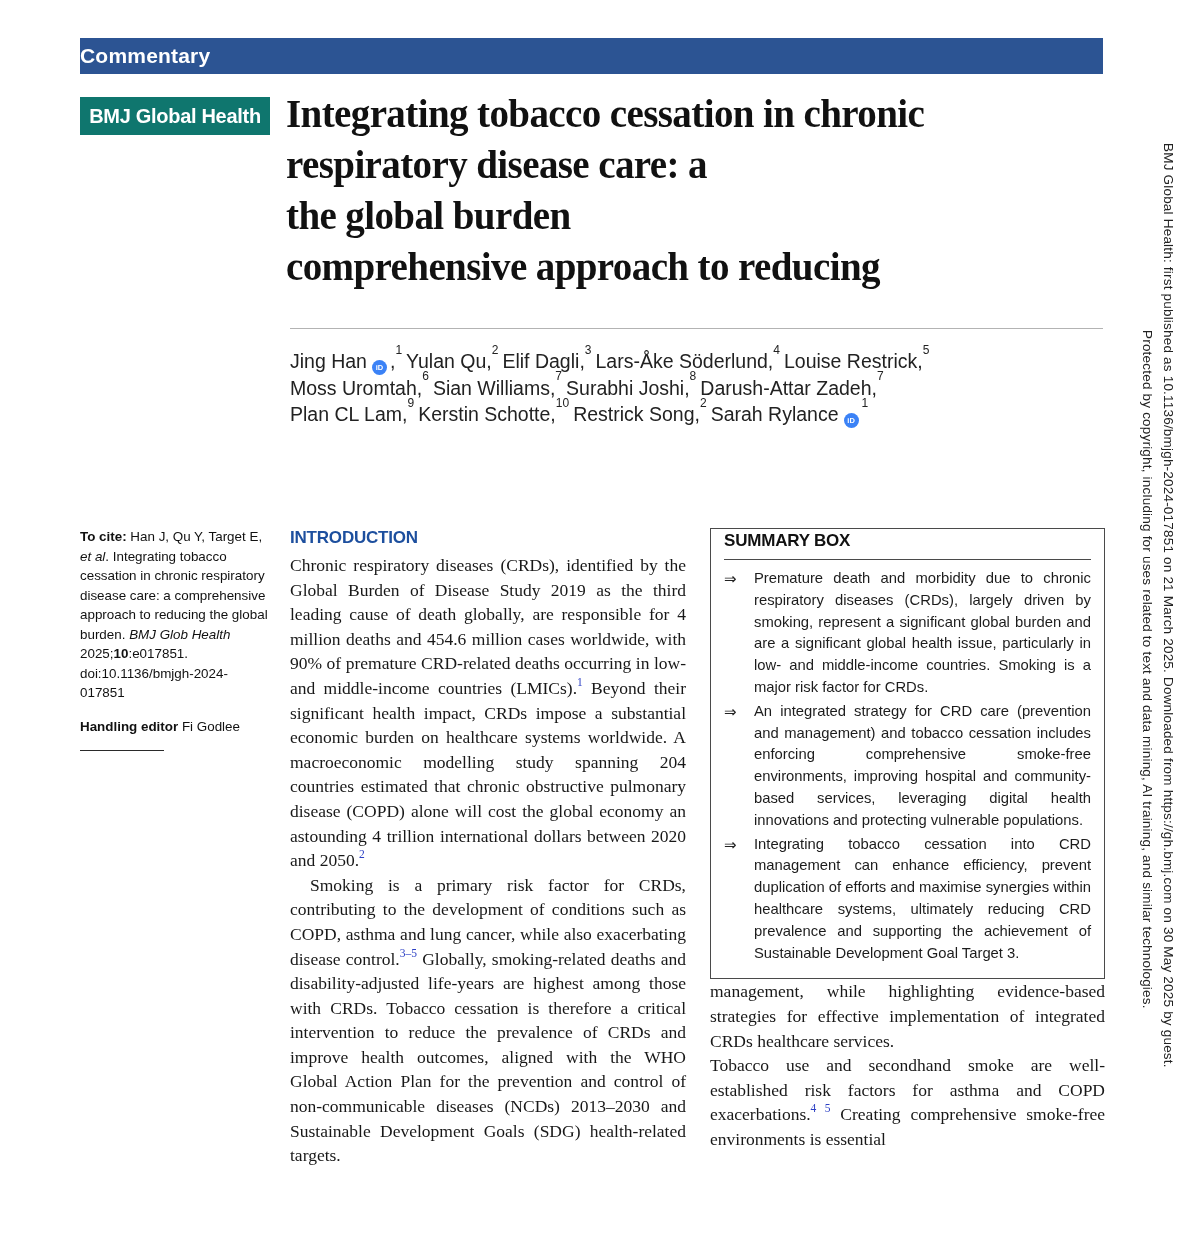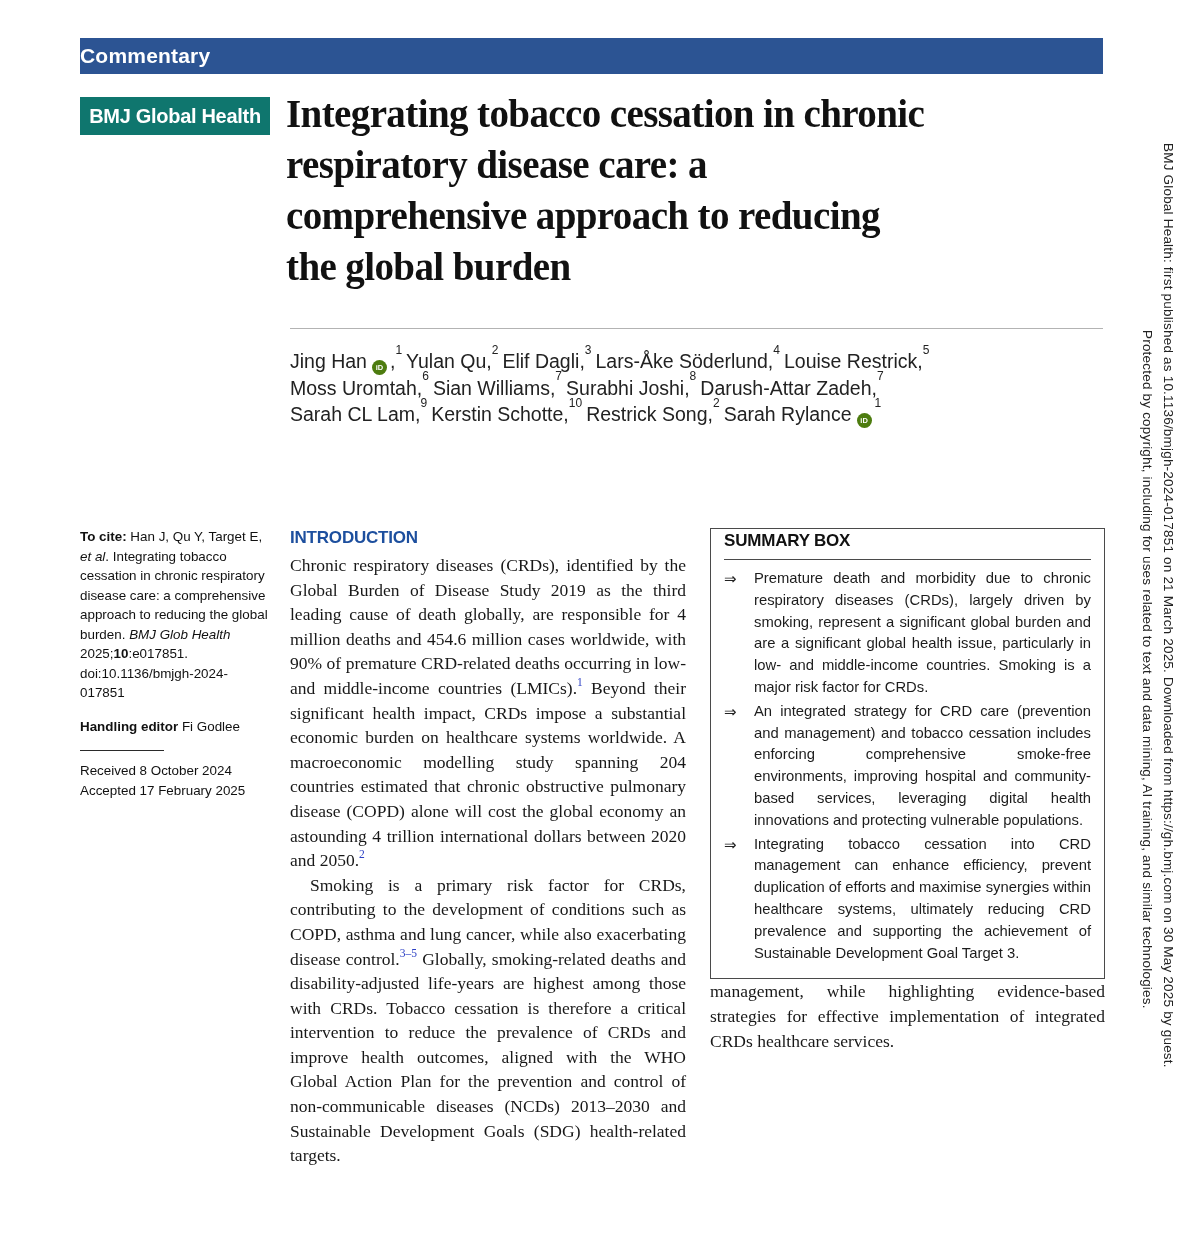--- a/index.html
+++ b/index.html
@@ -15,21 +15,21 @@
   .logo span{color:#ffffff;font-weight:bold;font-size:20px;letter-spacing:-0.3px;}
 
   
   .title{position:absolute;left:286px;top:88px;width:820px;margin:0;
          font-family:"Liberation Serif",serif;font-weight:bold;font-size:39px;line-height:51px;
          letter-spacing:-0.6px;color:#111;}
   .authors-rule{position:absolute;left:290px;top:328px;width:813px;border-top:1px solid #b3b3b3;}
   .authors{position:absolute;left:290px;top:348px;width:820px;font-size:19.5px;line-height:26.5px;color:#222;}
   .author{white-space:nowrap;margin-right:4px;}
   .aff{font-size:12px;color:#222;position:relative;top:-7px;line-height:0;}
-  .orcid{display:inline-flex;width:15px;height:15px;border-radius:50%;background:#4d7c0f;
+  .orcid{display:inline-flex;width:15px;height:15px;border-radius:50%;background:#3b82f6;
          align-items:center;justify-content:center;margin:0 3px 0 5px;position:relative;top:2px;}
   .orcid i{font-style:normal;color:#fff;font-size:7.5px;font-weight:bold;line-height:1;}
 
   
   .meta{position:absolute;left:80px;top:527px;width:192px;font-size:13.4px;line-height:19.5px;color:#111;}
   .meta .b{font-weight:bold;}
   .meta .i{font-style:italic;}
   .meta .block{margin:0 0 14px 0;}
   .meta .shortrule{width:84px;border-top:1.5px solid #2a2a2a;margin:12px 0 10px 0;}
 
@@ -68,41 +68,40 @@
   <div class="topbar">
     <span class="cat">Commentary</span>
   </div>
   <div class="logo">
     <span>BMJ Global Health</span>
   </div>
 
   <h1 class="title">
       <div>Integrating tobacco cessation in chronic</div>
       <div>respiratory disease care: a</div>
+      <div>the global burden</div>
       <div>comprehensive approach to reducing</div>
-      <div>the global burden</div>
     </h1>
 
   <div class="authors-rule"></div>
 
   <div class="authors">
     <div><span class="author"><span>Jing Han</span><span class="orcid">
             <i>iD</i>
           </span><span>,</span><sup class="aff">1</sup></span><span class="author"><span>Yulan Qu</span><span>,</span><sup class="aff">2</sup></span><span class="author"><span>Elif Dagli</span><span>,</span><sup class="aff">3</sup></span><span class="author"><span>Lars-Åke Söderlund</span><span>,</span><sup class="aff">4</sup></span><span class="author"><span>Louise Restrick</span><span>,</span><sup class="aff">5</sup></span></div>
     <div><span class="author"><span>Moss Uromtah</span><span>,</span><sup class="aff">6</sup></span><span class="author"><span>Sian Williams</span><span>,</span><sup class="aff">7</sup></span><span class="author"><span>Surabhi Joshi</span><span>,</span><sup class="aff">8</sup></span><span class="author"><span>Darush-Attar Zadeh</span><span>,</span><sup class="aff">7</sup></span></div>
-    <div><span class="author"><span>Sarah CL Lam</span><span>,</span><sup class="aff">9</sup></span><span class="author"><span>Kerstin Schotte</span><span>,</span><sup class="aff">10</sup></span><span class="author"><span>Restrick Song</span><span>,</span><sup class="aff">2</sup></span><span class="author"><span>Sarah Rylance</span><span class="orcid">
+    <div><span class="author"><span>Plan CL Lam</span><span>,</span><sup class="aff">9</sup></span><span class="author"><span>Kerstin Schotte</span><span>,</span><sup class="aff">10</sup></span><span class="author"><span>Restrick Song</span><span>,</span><sup class="aff">2</sup></span><span class="author"><span>Sarah Rylance</span><span class="orcid">
             <i>iD</i>
           </span><sup class="aff">1</sup></span></div>
   </div>
 
   <aside class="meta">
     <p class="block"><span class="b">To cite: </span><span>Han J, Qu Y, Target E, </span><span class="i">et al</span><span>. Integrating tobacco cessation in chronic respiratory disease care: a comprehensive approach to reducing the global burden. </span><span class="i">BMJ Glob Health</span><span> 2025;</span><span class="b">10</span><span>:e017851. doi:10.1136/bmjgh-2024-017851</span></p>
     <p class="block"><span class="b">Handling editor </span><span>Fi Godlee</span></p>
     <div class="shortrule"></div>
-    <p class="block"><span>Received 8 October 2024</span><br><span>Accepted 17 February 2025</span></p>
   </aside>
 
   <section class="col mid">
     <h2 class="section">INTRODUCTION</h2>
     <p class="body"><span>Chronic respiratory diseases (CRDs), identified by the Global Burden of Disease Study 2019 as the third leading cause of death globally, are responsible for 4 million deaths and 454.6 million cases worldwide, with 90% of premature CRD-related deaths occurring in low- and middle-income countries (LMICs).</span><sup class="ref">1</sup><span> Beyond their significant health impact, CRDs impose a substantial economic burden on healthcare systems worldwide. A macroeconomic modelling study spanning 204 countries estimated that chronic obstructive pulmonary disease (COPD) alone will cost the global economy an astounding 4 trillion international dollars between 2020 and 2050.</span><sup class="ref">2</sup></p>
     <p class="body indent"><span>Smoking is a primary risk factor for CRDs, contributing to the development of conditions such as COPD, asthma and lung cancer, while also exacerbating disease control.</span><sup class="ref">3–5</sup><span> Globally, smoking-related deaths and disability-adjusted life-years are highest among those with CRDs. Tobacco cessation is therefore a critical intervention to reduce the prevalence of CRDs and improve health outcomes, aligned with the WHO Global Action Plan for the prevention and control of non-communicable diseases (NCDs) 2013–2030 and Sustainable Development Goals (SDG) health-related targets.</span></p>
   </section>
 
   <section class="col right">
     <div class="summary-box">
@@ -116,18 +115,19 @@
             <span class="marker">⇒</span>
             <span class="btxt">An integrated strategy for CRD care (prevention and management) and tobacco cessation includes enforcing comprehensive smoke-free environments, improving hospital and community-based services, leveraging digital health innovations and protecting vulnerable populations.</span>
           </li>
         <li>
             <span class="marker">⇒</span>
             <span class="btxt">Integrating tobacco cessation into CRD management can enhance efficiency, prevent duplication of efforts and maximise synergies within healthcare systems, ultimately reducing CRD prevalence and supporting the achievement of Sustainable Development Goal Target 3.</span>
           </li>
       </ul>
     </div>
     <p class="body cont-p">management, while highlighting evidence-based strategies for effective implementation of integrated CRDs healthcare services.</p>
+    <p class="body"><span>Tobacco use and secondhand smoke are well-established risk factors for asthma and COPD exacerbations.</span><sup class="ref">4 5</sup><span> Creating comprehensive smoke-free environments is essential</span></p>
   </section>
 
   <div class="vtext v1">BMJ Global Health: first published as 10.1136/bmjgh-2024-017851 on 21 March 2025. Downloaded from https://gh.bmj.com on 30 May 2025 by guest.</div>
   <div class="vtext v2">Protected by copyright, including for uses related to text and data mining, AI training, and similar technologies.</div>
 
 </div>
 
 </body></html>

